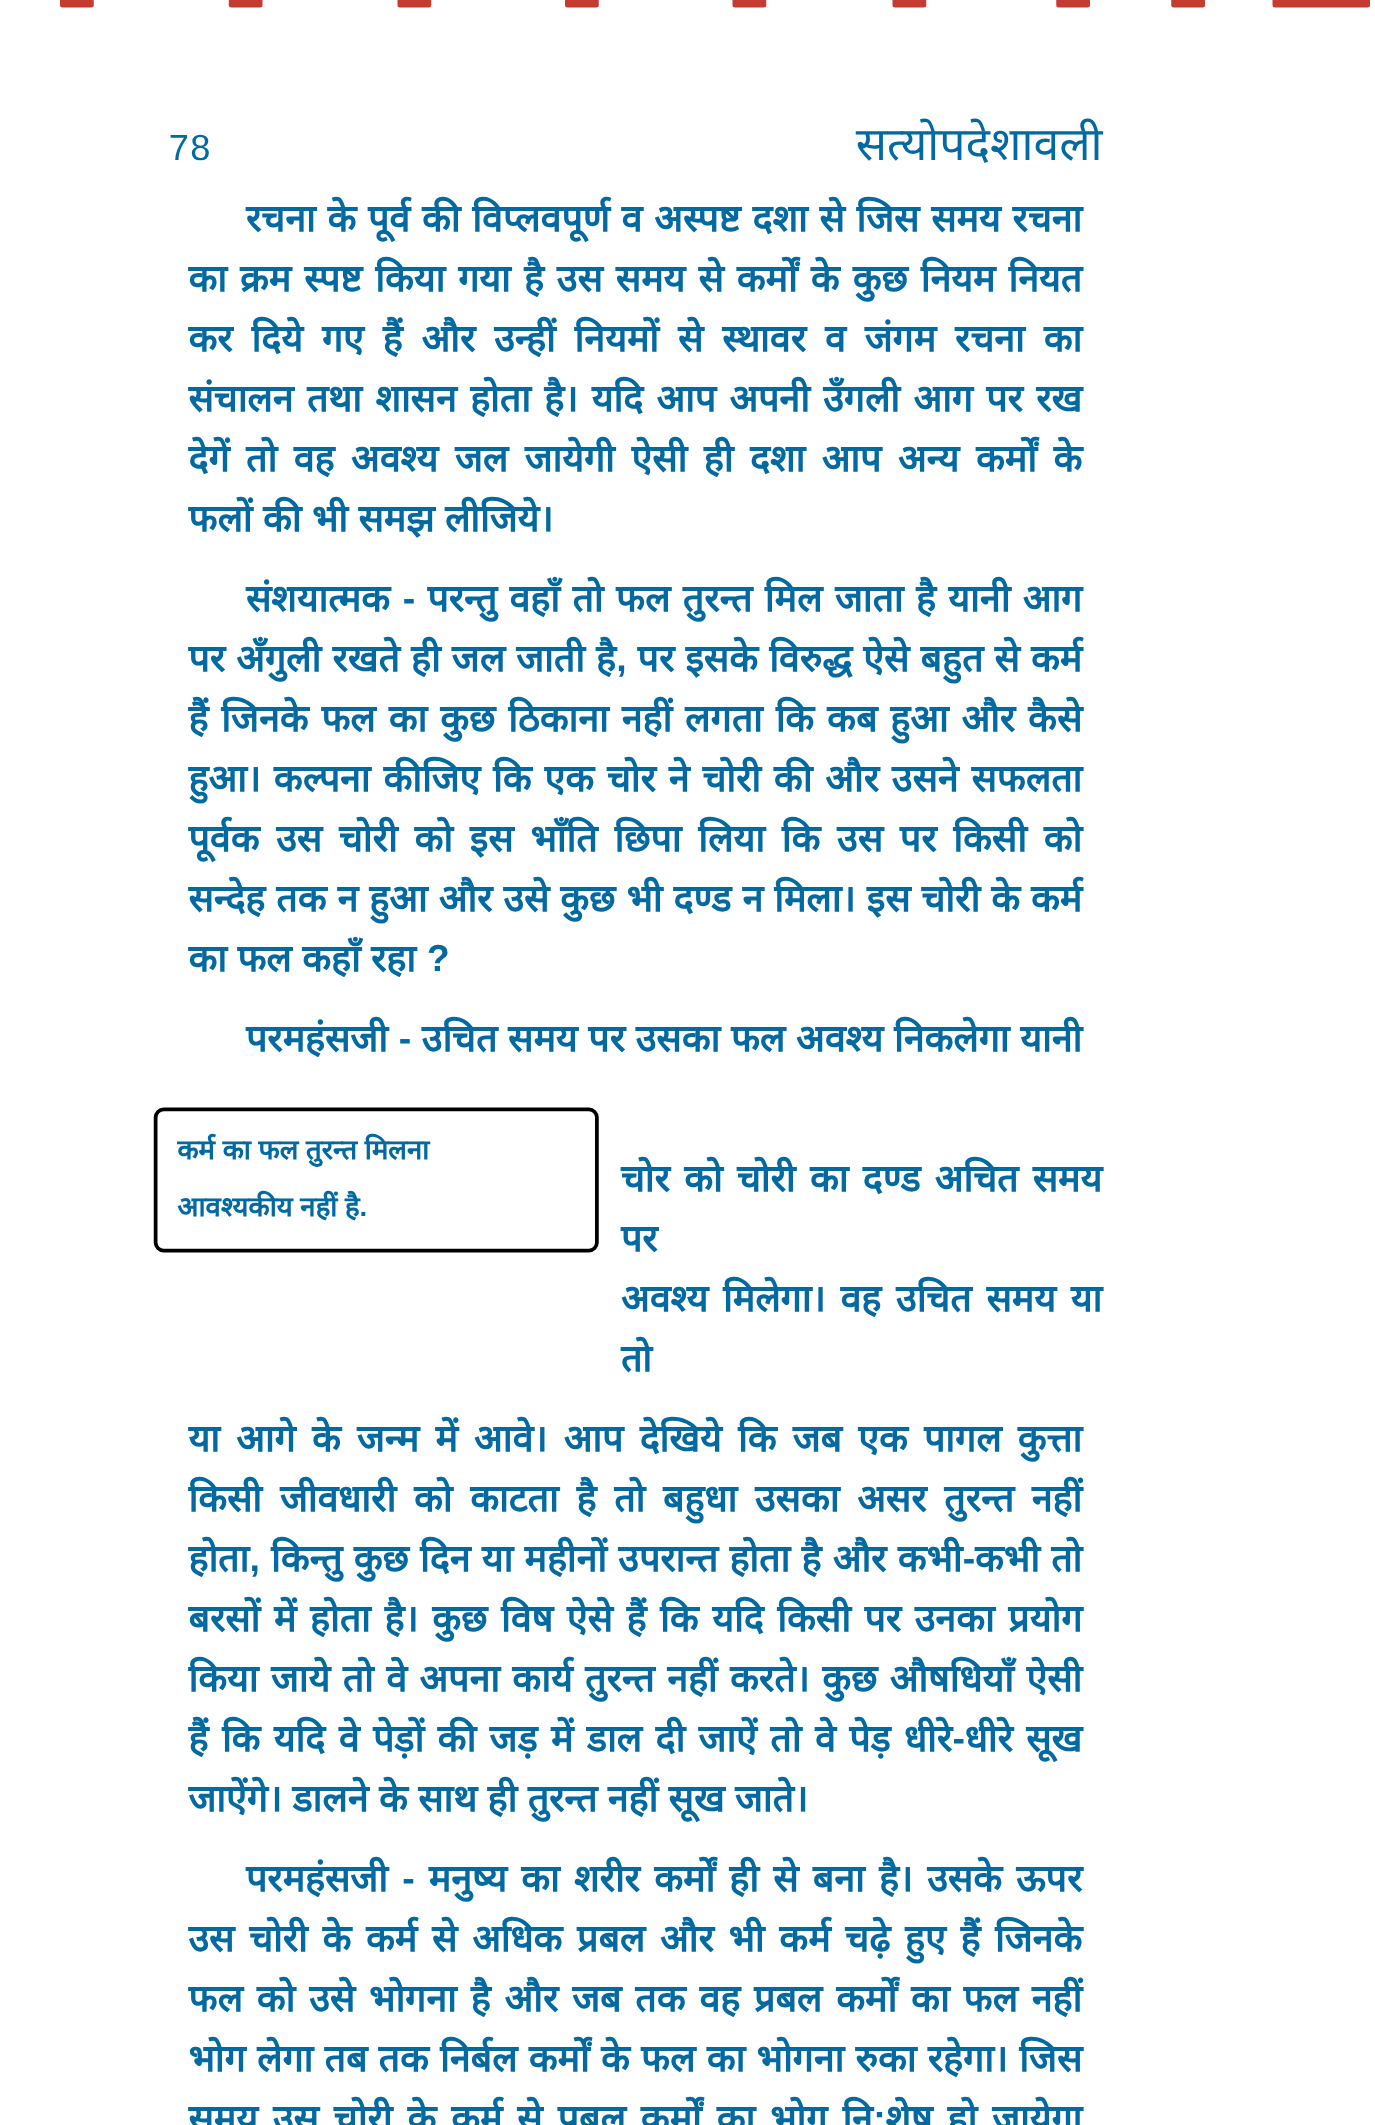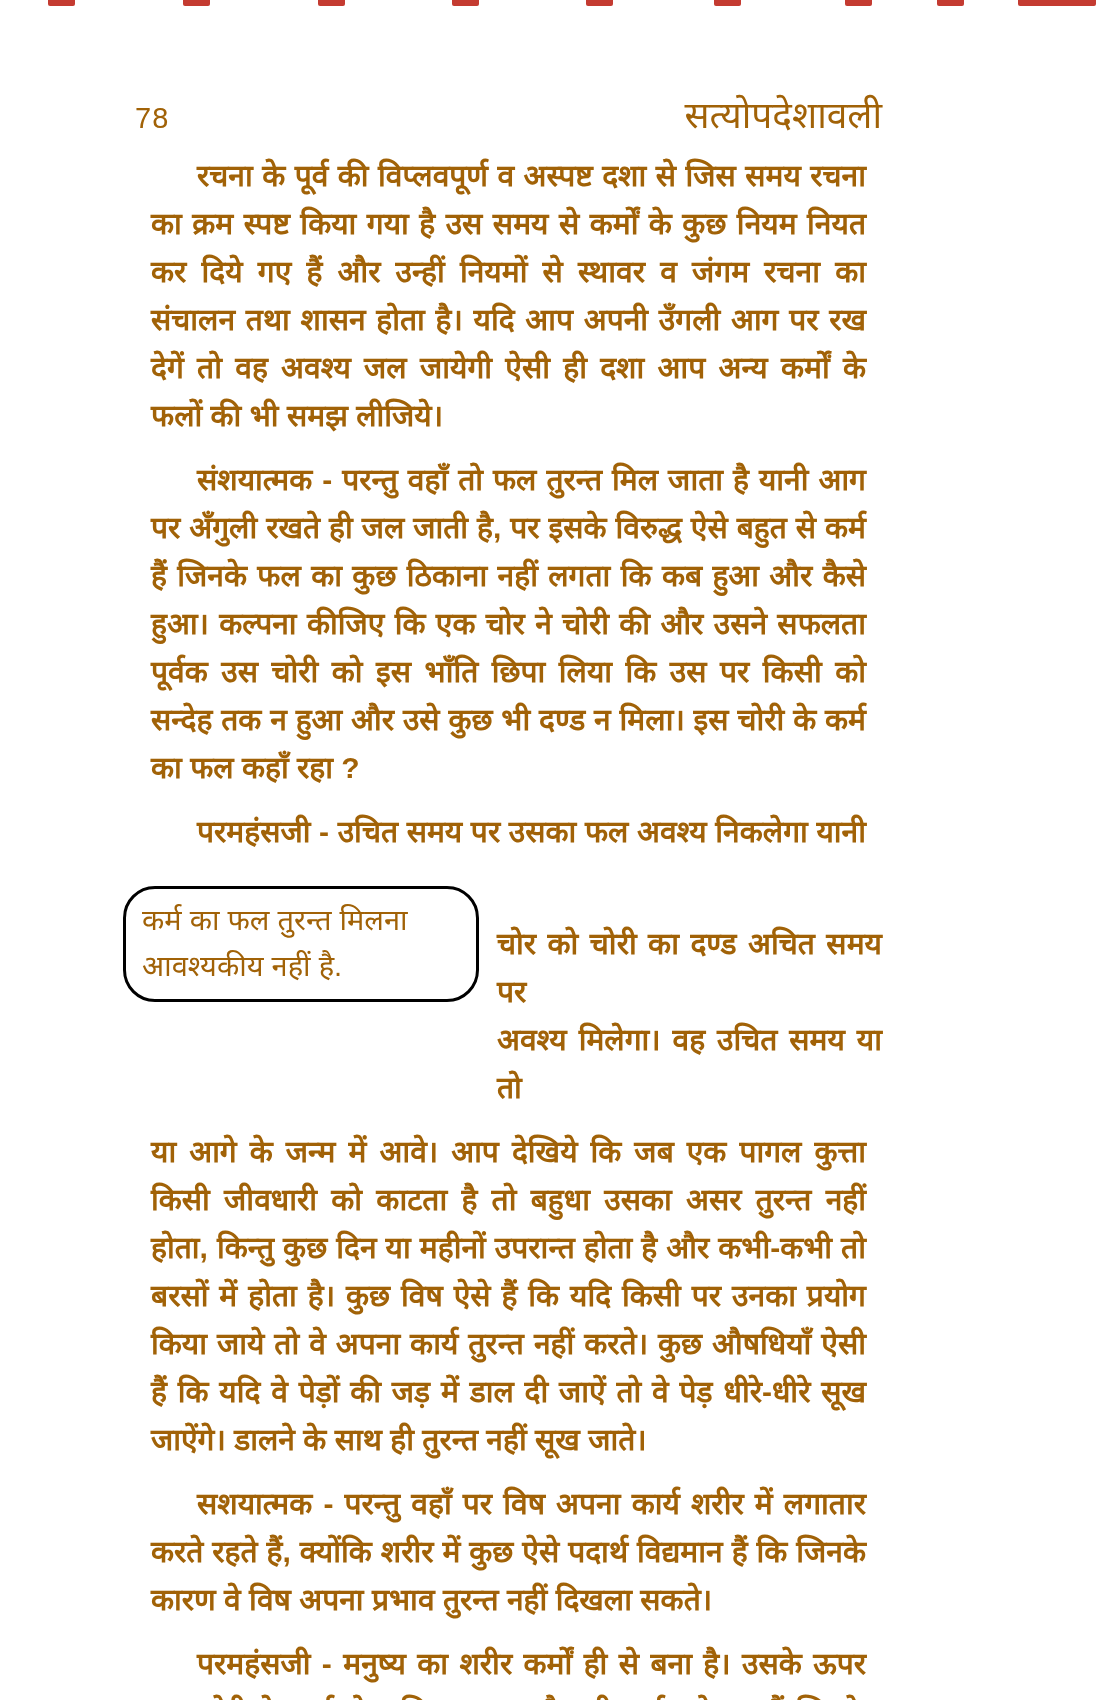--- a/index.html
+++ b/index.html
@@ -2,21 +2,21 @@
 <html style="--accent-red: #c43b31;"><head>
 <meta charset="utf-8">
 <style>
   html,body { margin:0; padding:0; background:#e8e8e8; }
   .page {
     position:relative;
     width:1100px; height:1700px;
     margin:0 auto;
     background:#ffffff;
     font-family:"Liberation Sans", sans-serif;
-    color:#a16207;
+    color:#0369a1;
     overflow:hidden;
   }
   
   .top-marks { position:absolute; top:0; left:0; width:100%; height:8px; }
   .top-marks span {
     position:absolute; top:0; height:6px; width:27px;
     background:var(--accent-red,#c43b31); border-radius:0 0 2px 2px;
   }
   .top-marks span:nth-child(1){ left:48px; }
   .top-marks span:nth-child(2){ left:183px; }
@@ -43,24 +43,24 @@
   .body p { margin:16px; }
   .indent { text-indent:46px; }
   .solo-line { text-align-last:justify; }
 
   .box-row { display:flex; align-items:flex-start; }
   .callout {
     flex:0 0 auto;
     width:318px;
     margin:14px 0 0 -12px;
     border:3px solid #000;
-    border-radius:32px;
+    border-radius:8px;
     padding:8px 16px 10px 16px;
-    font-weight:400;
-    font-size:29px;
+    font-weight:700;
+    font-size:22px;
     line-height:46px;
     text-align:left;
     background:#fff;
   }
   .beside { flex:1 1 auto; margin-left:18px;margin-top:48px; }
   .beside div { text-align:justify; text-align-last:justify; }
 </style>
 </head>
 <body>
 
@@ -97,18 +97,17 @@
         <div>आवश्यकीय नहीं है.</div>
       </div>
       <div class="beside">
         <div>चोर को चोरी का दण्ड अचित समय पर</div>
         <div>अवश्य मिलेगा। वह उचित समय या तो</div>
       </div>
     </div>
 
     <p>या आगे के जन्म में आवे। आप देखिये कि जब एक पागल कुत्ता किसी जीवधारी को काटता है तो बहुधा उसका असर तुरन्त नहीं होता, किन्तु कुछ दिन या महीनों उपरान्त होता है और कभी-कभी तो बरसों में होता है। कुछ विष ऐसे हैं कि यदि किसी पर उनका प्रयोग किया जाये तो वे अपना कार्य तुरन्त नहीं करते। कुछ औषधियाँ ऐसी हैं कि यदि वे पेड़ों की जड़ में डाल दी जाऐं तो वे पेड़ धीरे-धीरे सूख जाऐंगे। डालने के साथ ही तुरन्त नहीं सूख जाते।</p>
 
-    <p class="indent">सशयात्मक - परन्तु वहाँ पर विष अपना कार्य शरीर में लगातार करते रहते हैं, क्योंकि शरीर में कुछ ऐसे पदार्थ विद्यमान हैं कि जिनके कारण वे विष अपना प्रभाव तुरन्त नहीं दिखला सकते।</p>
 
     <p class="indent">परमहंसजी - मनुष्य का शरीर कर्मों ही से बना है। उसके ऊपर उस चोरी के कर्म से अधिक प्रबल और भी कर्म चढ़े हुए हैं जिनके फल को उसे भोगना है और जब तक वह प्रबल कर्मों का फल नहीं भोग लेगा तब तक निर्बल कर्मों के फल का भोगना रुका रहेगा। जिस समय उस चोरी के कर्म से प्रबल कर्मों का भोग नि:शेष हो जायेगा उस समय उसका फल तुरन्त</p>
 
   </div>
 </div>
 
 </body></html>

